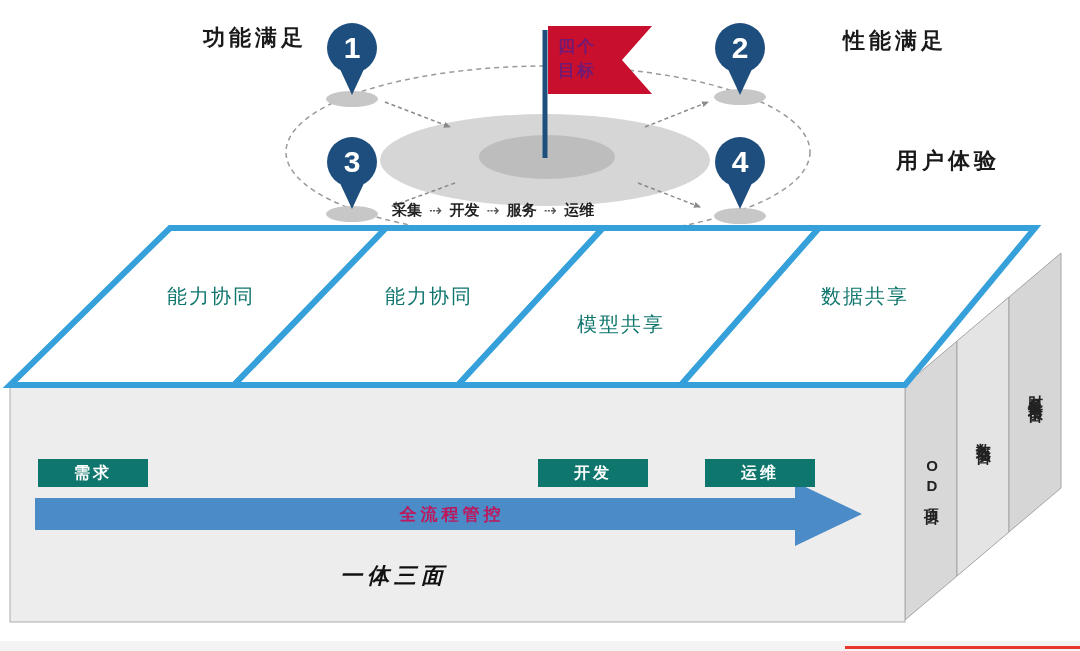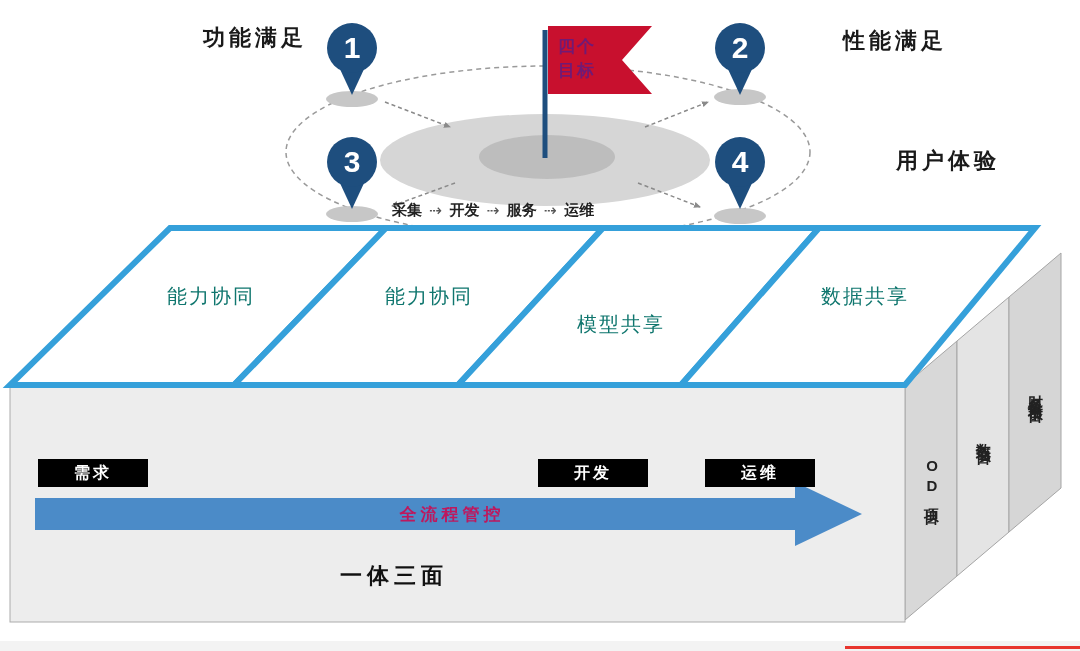--- a/index.html
+++ b/index.html
@@ -12,27 +12,27 @@
   .flag-text { position:absolute; left:558px; top:35px; color:#701a75; font-size:17px; font-weight:bold; line-height:1.4; letter-spacing:2px; }
   .flag-line { display:block; }
 
   .flow-row { position:absolute; left:392px; top:201px; display:flex; align-items:center; gap:7px;
               font-size:15px; font-weight:bold; color:#222; white-space:nowrap;text-align:right; }
   .flow-arrow { color:#555; font-weight:normal; font-size:16px; }
 
   .panel-label { position:absolute; transform:translate(-50%,-50%); font-size:20px; color:#0f766e;
                  letter-spacing:2px; white-space:nowrap; }
 
-  .stage-btn { position:absolute; top:459px; width:110px; height:28px; background:#000000; color:#fff;
+  .stage-btn { position:absolute; top:459px; width:110px; height:28px; background:#0f766e; color:#fff;
                font-size:16px; font-weight:bold; letter-spacing:3px;
                display:flex; align-items:center; justify-content:center; }
   .process-label { position:absolute; left:452px; top:514px; transform:translate(-50%,-50%);
                    color:#be185d; font-size:17px; font-weight:bold; letter-spacing:4px; white-space:nowrap; }
   .caption { position:absolute; left:394px; top:576px; transform:translate(-50%,-50%);
-             font-size:22px; font-weight:bold; color:#111; letter-spacing:5px; white-space:nowrap; }
+             font-size:22px; font-weight:bold; color:#111; letter-spacing:5px; white-space:nowrap;font-style:italic; }
 
   .slab-label { position:absolute; transform:translate(-50%,-50%); writing-mode:vertical-rl;
                 text-orientation:upright; font-size:15px; font-weight:bold; color:#222;
                 letter-spacing:3px; white-space:nowrap; }
 
   .pin-num { font-size:30px; font-weight:bold; fill:#ffffff; text-anchor:middle;
              font-family:"Liberation Sans","DejaVu Sans",sans-serif; }
 
   .bottom-strip { position:absolute; left:0; top:641px; width:1080px; height:10px; background:#f3f3f3; }
   .bottom-red { position:absolute; left:845px; top:646px; width:235px; height:3px; background:#E8352E; }

